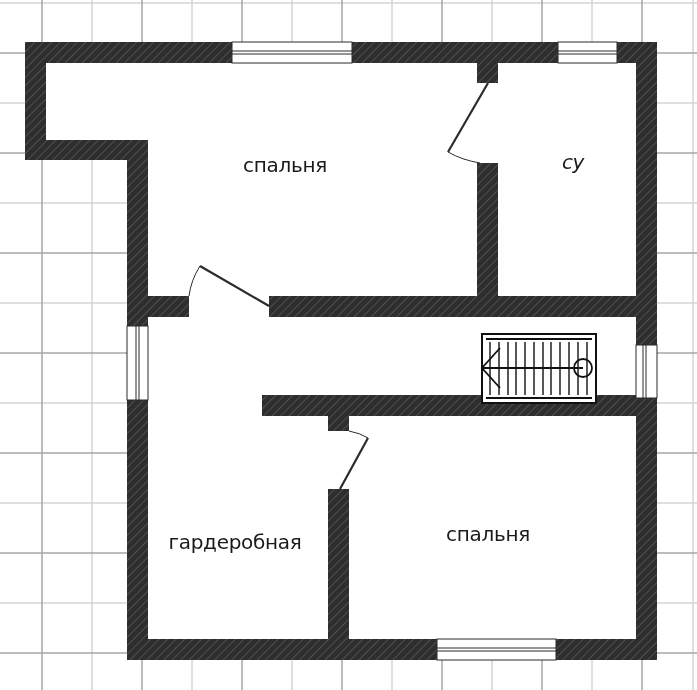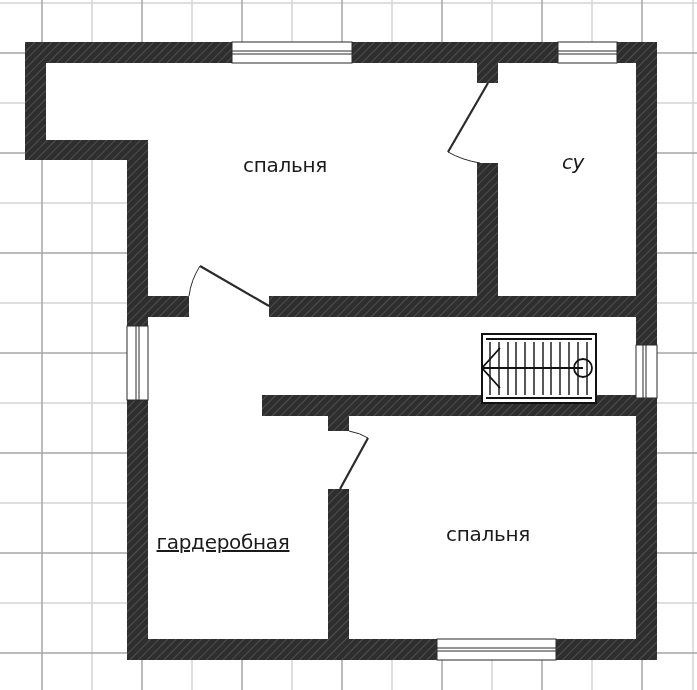--- a/index.html
+++ b/index.html
@@ -136,14 +136,14 @@
         <line x1="587" y1="342" x2="587" y2="395"></line>
     </g>
     <line x1="482" y1="368" x2="583" y2="368" stroke-width="1.8"></line>
     <polyline points="500,348 482,368 500,388" fill="none" stroke-width="1.8"></polyline>
     <circle cx="583" cy="368" r="9" fill="none" stroke-width="1.8"></circle>
   </g>
 </svg>
 
 <div class="room-label" style="left:285px; top:165px;">спальня</div>
 <div class="room-label" style="left:573px; top:162px;font-style:italic;">су</div>
-<div class="room-label" style="left:223px; top:542px;text-decoration:underline;">гардеробная</div>
+<div class="room-label" style="left:235px; top:542px;">гардеробная</div>
 <div class="room-label" style="left:488px; top:534px;">спальня</div>
 
 </body></html>

